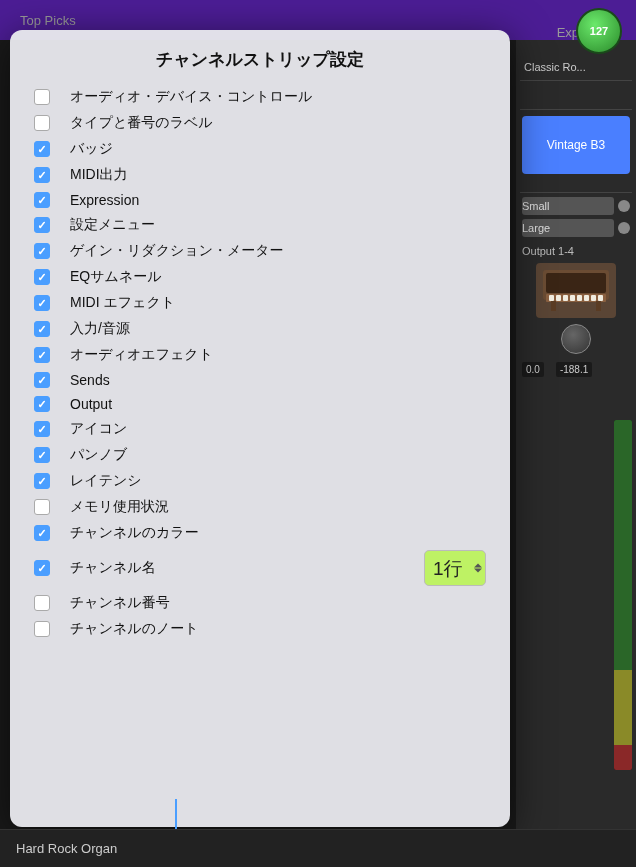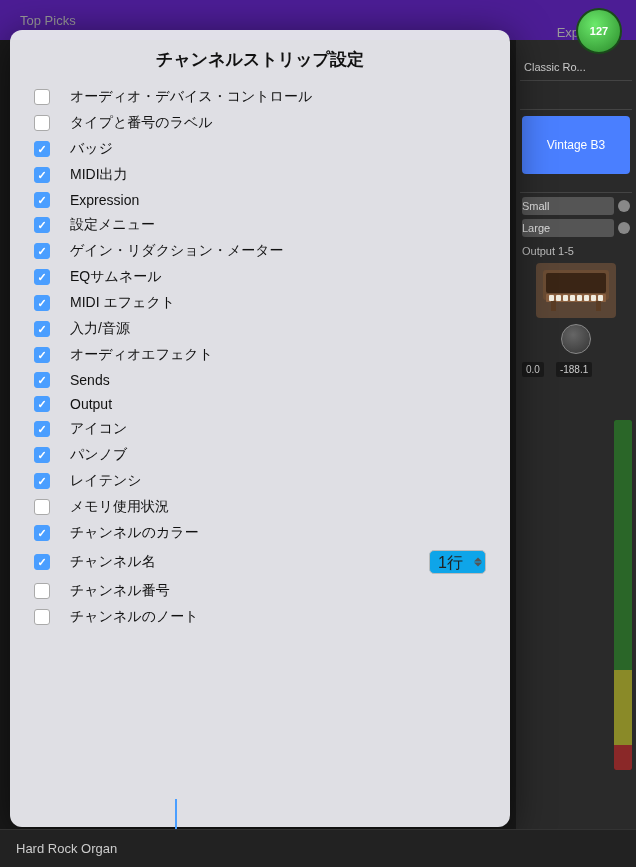--- a/index.html
+++ b/index.html
@@ -223,31 +223,31 @@
       font-size: 14px;
       color: #111;
       flex: 1;
     }
     .row-extra {
       display: flex;
       align-items: center;
       gap: 6px;
     }
     .stepper-select {
-      background: #0ea5e9;
+      background: #bef264;
       border: 1px solid #bbb;
       border-radius: 5px;
       padding: 2px 22px 2px 8px;
-      font-size: 16px;
+      font-size: 19px;
       color: #222;
       appearance: none;
       -webkit-appearance: none;
       position: relative;
       cursor: pointer;
-      height: 24px;
+      height: 36px;
     }
     .stepper-wrapper {
       position: relative;
       display: inline-flex;
       align-items: center;
     }
     .stepper-arrows {
       position: absolute;
       right: 4px;
       top: 50%;
@@ -330,21 +330,21 @@
   <div style="height:8px;"></div>
   <div class="right-divider"></div>
   <div class="size-buttons">
     <div class="size-btn">Small</div>
     <div style="width:12px;height:12px;border-radius:50%;background:#888;align-self:center;"></div>
   </div>
   <div class="size-buttons">
     <div class="size-btn">Large</div>
     <div style="width:12px;height:12px;border-radius:50%;background:#888;align-self:center;"></div>
   </div>
-  <div class="output-label">Output 1-5</div>
+  <div class="output-label">Output 1-4</div>
 
   <div class="organ-thumb">
     <svg viewBox="0 0 70 45">
       <rect x="2" y="2" width="66" height="30" rx="3" fill="#6b4c33"></rect>
       <rect x="5" y="5" width="60" height="20" rx="2" fill="#3a2515"></rect>
 
       <rect x="5" y="26" width="60" height="8" rx="1" fill="#8a6040"></rect>
       <rect x="8" y="27" width="5" height="6" rx="1" fill="#f0ece0"></rect>
       <rect x="15" y="27" width="5" height="6" rx="1" fill="#f0ece0"></rect>
       <rect x="22" y="27" width="5" height="6" rx="1" fill="#f0ece0"></rect>

